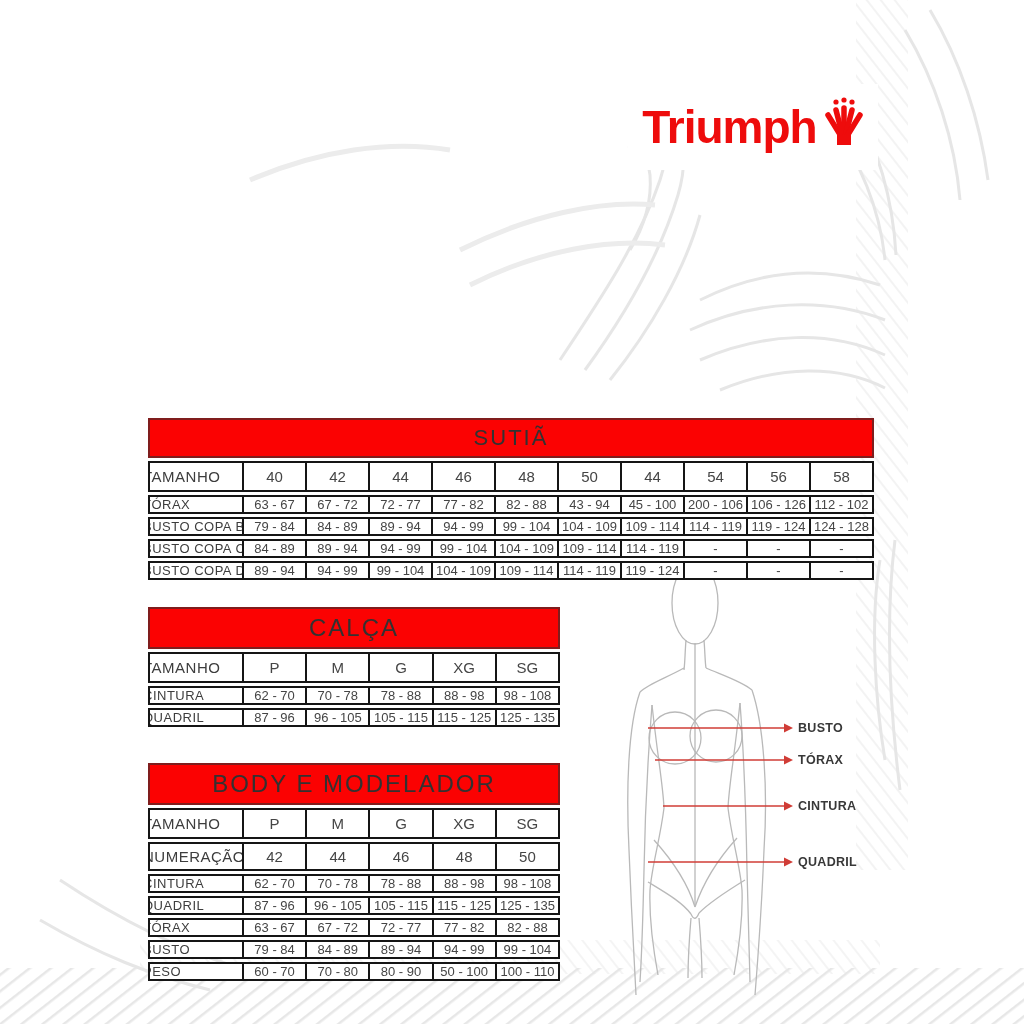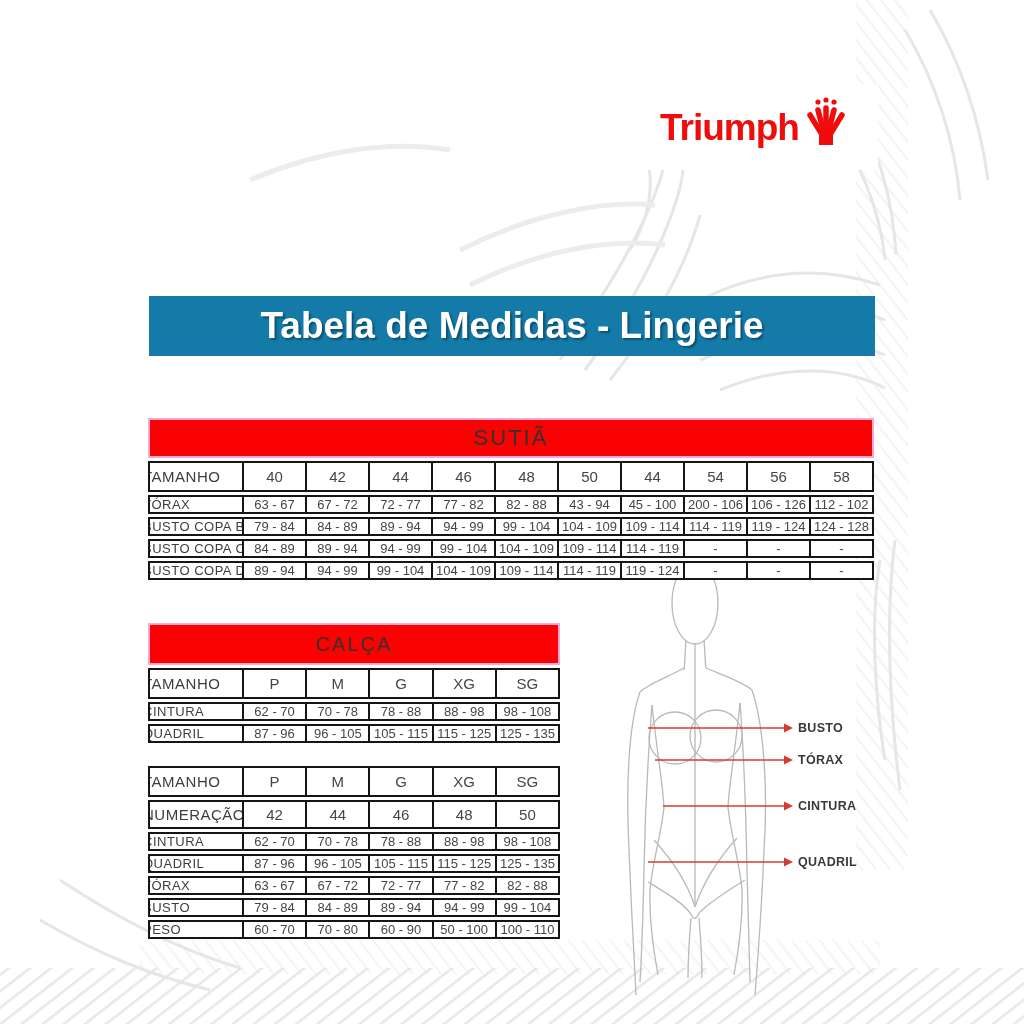--- a/index.html
+++ b/index.html
@@ -8,43 +8,43 @@
     overflow:hidden;font-family:"Liberation Sans",sans-serif;
   }
   
   #watermark{position:absolute;left:0;top:0;z-index:0;}
   
   .logo-box{
     position:absolute;left:628px;top:84px;width:250px;height:86px;
     background:#ffffff;z-index:2;display:flex;align-items:center;justify-content:center;
   }
   .logo-text{
-    font-size:37px;font-weight:bold;letter-spacing:-1px;line-height:1;
+    font-size:46px;font-weight:bold;letter-spacing:-1px;line-height:1;
   }
   .logo-crown{margin-left:7px;margin-top:-10px;}
   
   .banner{
     position:absolute;left:149px;top:296px;width:726px;height:60px;z-index:2;
     display:flex;align-items:center;justify-content:center;
   }
   .banner-title{
     color:#ffffff;font-size:37px;font-weight:bold;
     text-shadow:2px 2px 2px rgba(0,0,0,0.35);
   }
   
   .mtable{position:absolute;z-index:2;}
   #t-sutia{left:148px;top:418px;width:726px;}
   #t-calca{left:148px;top:607px;width:412px;}
   #t-body {left:148px;top:763px;width:412px;}
   .ttl{
-    height:36px;border:2px solid #f9a8d4;
+    height:36px;border:2px solid #7f1d1d;
     display:flex;align-items:center;justify-content:center;
     font-size:22px;color:#323232;letter-spacing:2px;
   }
-  #t-calca .ttl,#t-body .ttl{height:38px;font-size:20px;margin-top:16px;}
+  #t-calca .ttl,#t-body .ttl{height:38px;font-size:24px;}
   .trow{display:flex;background:#ffffff;border:2px solid #151515;margin-top:3px;}
   .trow.size{height:27px;font-size:15px;}
   .trow.num{height:25px;font-size:15px;}
   .trow.data{height:15px;font-size:13px;}
   .cell{
     flex:1;display:flex;align-items:center;justify-content:center;
     border-left:2px solid #151515;color:#454545;white-space:nowrap;
   }
   .cell.lbl{
     border-left:none;flex:0 0 92px;justify-content:flex-start;
@@ -112,23 +112,20 @@
         <rect x="13" y="34" width="14" height="10" stroke="none"></rect>
       </g>
       <g fill="#ee0c0c" stroke="none">
         <circle cx="12" cy="1" r="2.6"></circle>
         <circle cx="20" cy="-1" r="2.6"></circle>
         <circle cx="28" cy="1" r="2.6"></circle>
       </g>
     </svg>
   </div>
 
-  <div class="banner" style="background:#147aa8">
-    <span class="banner-title">Tabela de Medidas - Lingerie</span>
-  </div>
 
   <div class="mtable" id="t-sutia">
     <div class="ttl" style="background:#fb0202">SUTIÃ</div>
     <div>
         <div class="trow size">
           <div class="cell lbl">
             <span>TAMANHO</span>
           </div>
           <div class="cell val">40</div>
           <div class="cell val">42</div>
@@ -234,20 +231,21 @@
           <div class="cell val">87 - 96</div>
           <div class="cell val">96 - 105</div>
           <div class="cell val">105 - 115</div>
           <div class="cell val">115 - 125</div>
           <div class="cell val">125 - 135</div>
         </div>
       </div>
   </div>
 
   <div class="mtable" id="t-body">
+    <div class="ttl" style="background:#fb0202">BODY E MODELADOR</div>
     <div>
         <div class="trow size">
           <div class="cell lbl">
             <span>TAMANHO</span>
           </div>
           <div class="cell val">P</div>
           <div class="cell val">M</div>
           <div class="cell val">G</div>
           <div class="cell val">XG</div>
           <div class="cell val">SG</div>
@@ -301,21 +299,21 @@
           <div class="cell val">89 - 94</div>
           <div class="cell val">94 - 99</div>
           <div class="cell val">99 - 104</div>
         </div>
         <div class="trow data">
           <div class="cell lbl">
             <span>PESO</span>
           </div>
           <div class="cell val">60 - 70</div>
           <div class="cell val">70 - 80</div>
-          <div class="cell val">60 - 90</div>
+          <div class="cell val">80 - 90</div>
           <div class="cell val">50 - 100</div>
           <div class="cell val">100 - 110</div>
         </div>
       </div>
   </div>
 
   <svg id="figure" width="300" height="470" viewBox="0 0 300 470">
     <g fill="none" stroke="#b9b9b9" stroke-width="1.3">
 
       <ellipse cx="95" cy="53" rx="23" ry="41"></ellipse>

